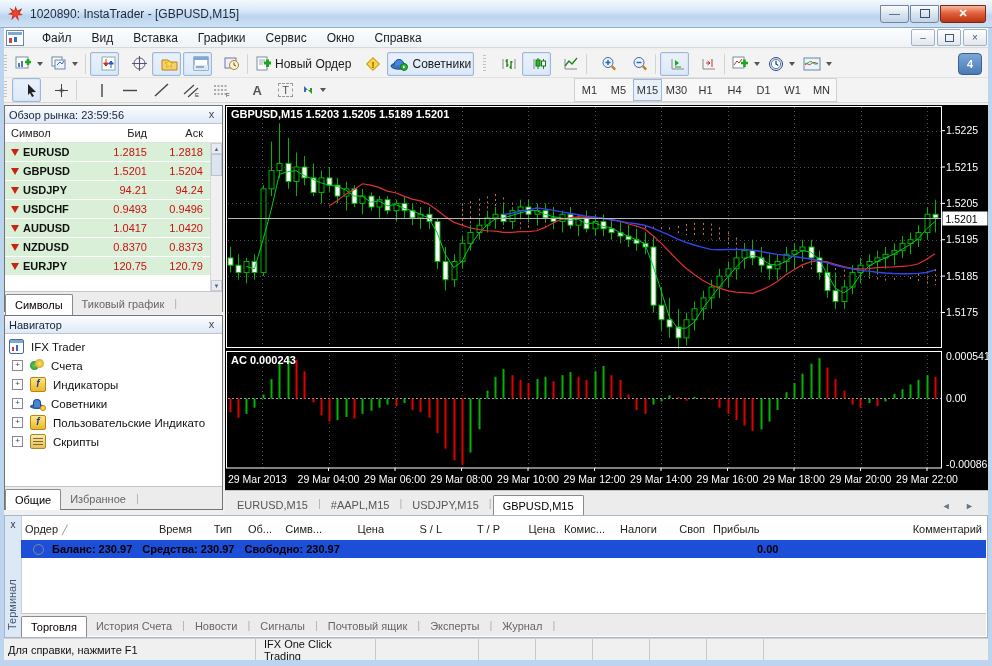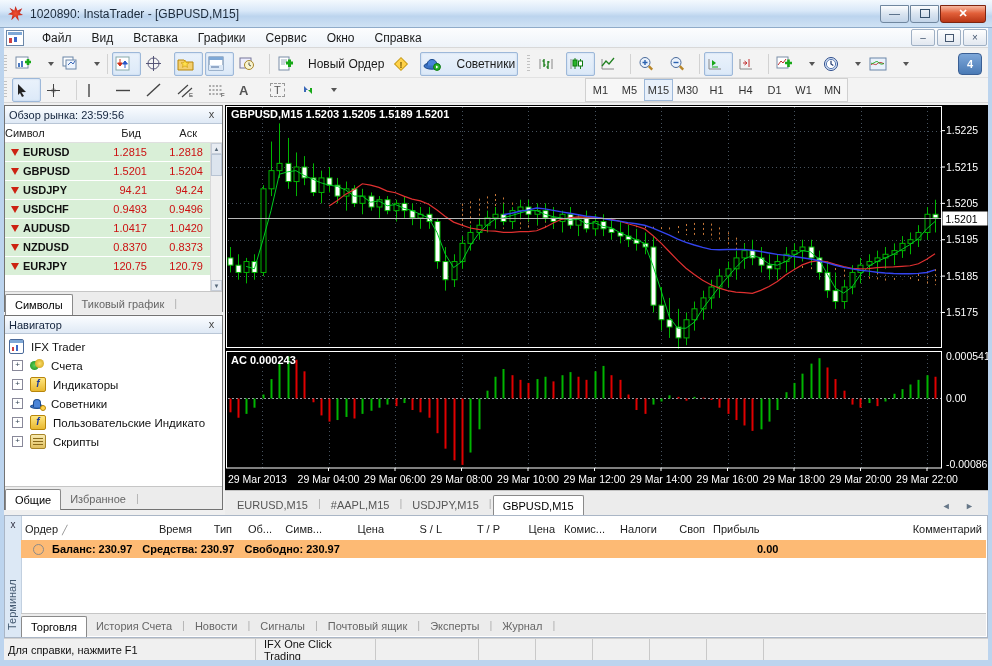--- a/index.html
+++ b/index.html
@@ -31,21 +31,21 @@
   .mdib{width:22px;height:15px;border:1px solid #9fb0c4;background:linear-gradient(#fefefe,#e2e8f0);
     display:flex;align-items:center;justify-content:center;font-size:10px;color:#44566e;border-radius:2px}
   .mdisq{width:7px;height:6px;border:1px solid #44566e}
   
   .tb{left:0;width:992px;background:#f3f3f3;display:flex;align-items:center;box-sizing:border-box}
   .tb1{top:50px;height:28px;border-bottom:1px solid #e2e2e2}
   .tb2{top:78px;height:25px;border-bottom:1px solid #d6d6d6}
   .grip{width:3px;height:18px;margin:0 4px;background:repeating-linear-gradient(to bottom,#c2c2c2 0 1px,transparent 1px 3px)}
   .sep{width:1px;height:20px;background:#d2d2d2;margin:0 3px}
   .tbtn{height:22px;min-width:23px;padding:0 2px;margin:0 1px;border:1px solid transparent;border-radius:2px;
-    display:inline-flex;align-items:center;justify-content:flex-start;gap:14px;color:#222}
+    display:inline-flex;align-items:center;justify-content:flex-end;gap:3px;color:#222}
   .tbtn.pressed{border-color:#9db8d9;background:linear-gradient(#eaf2fb,#dcE9f8);box-shadow:inset 0 0 2px #b9cfe8}
   .tbtn svg{display:block}
   .caret{width:0;height:0;border-left:3px solid transparent;border-right:3px solid transparent;border-top:4px solid #555;margin-left:2px}
   .tf{width:27px;height:20px;display:flex;align-items:center;justify-content:center;font-size:11px;color:#333;border:1px solid transparent}
   .tf.pressed{border-color:#9db8d9;background:#e8f0fa}
   .tfgroup{display:flex;border:1px solid #d0d0d0;background:#f7f7f7;margin-left:6px}
   .badge4{width:22px;height:20px;background:linear-gradient(#7da7d9,#4a7ab5);border:1px solid #3a5f94;border-radius:4px;
     color:#fff;font-size:11px;font-weight:bold;display:flex;align-items:center;justify-content:center}
   .lbl{font-size:12px;color:#1a1a1a}
   
@@ -80,21 +80,21 @@
   .ct-arrows{margin-left:auto;color:#678;font-size:9px;padding:0 8px 4px 0;letter-spacing:6px}
   
   .terminal{left:4px;top:515px;width:984px;height:123px;background:#fff;border:1px solid #aab6c6;box-sizing:border-box}
   .tstrip{position:absolute;left:0;top:0;bottom:0;width:16px;background:#dce8f5;border-right:1px solid #c2d0e0}
   .tclose{position:absolute;left:2px;top:2px;width:12px;height:12px;font-size:10px;color:#334;display:flex;align-items:center;justify-content:center}
   .tvert{position:absolute;left:1px;top:54px;width:14px;height:70px;writing-mode:vertical-rl;transform:rotate(180deg);
     font-size:11px;color:#445a72;text-align:center}
   .thead{position:absolute;left:16px;right:1px;top:4px;height:18px;display:flex;align-items:center;font-size:11px;color:#222}
   .tc{box-sizing:border-box;padding:0 4px;text-align:right;flex:0 0 auto}
   .tc.l{text-align:left}
-  .tbal{position:absolute;left:16px;right:1px;top:24px;height:18px;background:#fdba74;display:flex;align-items:center;
+  .tbal{position:absolute;left:16px;right:1px;top:24px;height:18px;background:#1d4ed8;display:flex;align-items:center;
     font-size:11px;font-weight:bold;color:#000}
   .balico{width:9px;height:9px;border-radius:50%;border:1.5px solid #8a8a8a;margin:0 8px 0 12px}
   .ttabs{position:absolute;left:16px;right:1px;bottom:1px;height:22px}
   .sorticon{color:#888;font-size:9px;margin-left:4px}
   
   .statusbar{left:0px;top:638px;width:992px;height:22px;background:#f0f0f0;border-top:1px solid #d0d0d0;
     display:flex;align-items:center;font-size:11px;color:#111;box-sizing:border-box}
   .scell{height:100%;display:flex;align-items:center;padding:0 8px;border-right:1px solid #c9c9c9;box-sizing:border-box}
   .netbars{display:flex;align-items:flex-end;gap:1px;height:13px;margin-right:10px}
   .netbars span{width:2px;background:#1d8a4a;display:block}
@@ -360,21 +360,21 @@
     <div class="tf">MN</div>
   </div>
 </div>
 
 <div class="abs panel" style="left:4px;top:105px;width:219px;height:207px">
   <div class="ptitle">
     <span>Обзор рынка: 23:59:56</span>
     <span class="pclose">x</span>
   </div>
   <div class="mw-header">
-    <span style="width:84px;">Символ</span>
+    <span style="width:84px;padding-left:6px">Символ</span>
     <span style="width:52px;text-align:right">Бид</span>
     <span style="width:56px;text-align:right;padding-right:4px">Аск</span>
   </div>
   <div class="mw-rows" style="height:148px">
     <div class="mw-row">
         <span class="arrdn"></span>
         <span class="mw-sym">EURUSD</span>
         <span class="mw-bid">1.2815</span>
         <span class="mw-ask">1.2818</span>
       </div>

